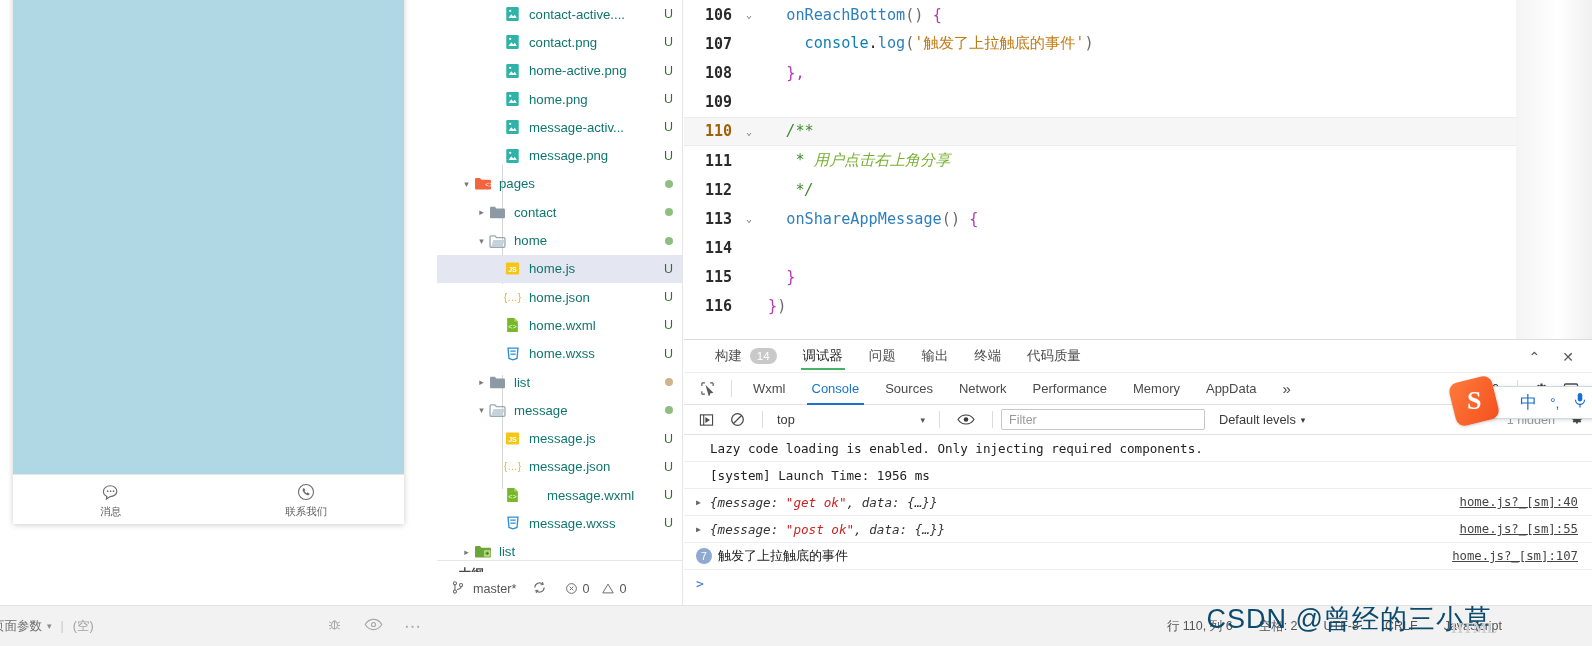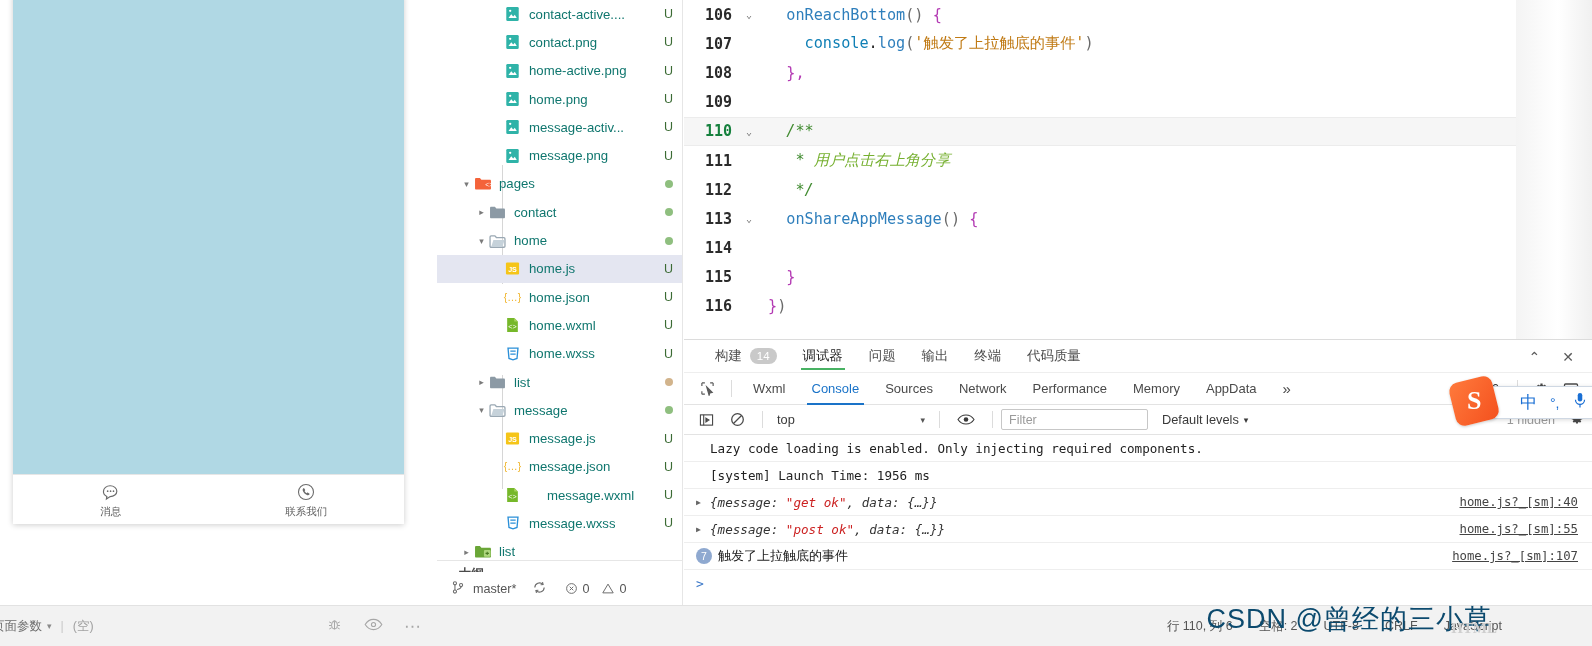--- a/index.html
+++ b/index.html
@@ -70,21 +70,21 @@
     display:flex; align-items:center; gap:8px; padding-left:14px;
     font-size:12.6px; color:#555; background:#fff;
   }
 
   
   .editor { position:absolute; left:684px; top:0; width:908px; height:339px; background:#fff; overflow:hidden;}
   .code-area { position:absolute; left:0; top:0; width:836px; height:339px; }
   .cline { display:flex; height:29.2px; align-items:center; font-family:"DejaVu Sans Mono", monospace; font-size:15.2px; }
   .cline.hl { background:#f6f6f6; border-top:1px solid #ececec; border-bottom:1px solid #ececec; }
   .gut { width:54px; flex:0 0 54px; text-align:right; padding-right:6px; color:#2b2b2b; font-weight:bold; font-size:15px;}
-  .gut.cur { color:#15803d; }
+  .gut.cur { color:#a16207; }
   .fold { width:22px; flex:0 0 22px; color:#6a6a6a; font-size:10px; text-align:center;}
   .ctext { padding-left:8px; white-space:pre; color:#2b2b2b; }
   .kw  { color:#0f7fb5; }
   .fn  { color:#2f7fbc; }
   .pun { color:#b33ab3; }
   .paren { color:#6a6a6a; }
   .str { color:#c07a14; }
   .cmt { color:#3f8a2e; font-style:italic; }
   .cmtcn { color:#76b030; font-style:italic; }
   .editor-vscroll { position:absolute; right:5px; top:0; width:12px; height:339px; }
@@ -106,21 +106,21 @@
   .ct-tab.active { color:#1a73c8; }
   .ct-tab.active:after { content:""; position:absolute; left:8px; right:8px; bottom:0; height:2px; background:#1a73c8;}
   .ct-vsep { width:1px; height:17px; background:#dcdcdc; margin:0 8px;}
   .ct-right { margin-left:auto; display:flex; align-items:center; gap:0px; padding-right:6px;}
   .ct-msg { display:flex; align-items:center; gap:6px; font-size:12.8px; color:#3a3a3a; padding:0 10px;}
 
   .cs-toolbar { display:flex; align-items:center; height:30px; border-bottom:1px solid #e3e3e3; padding-left:8px; gap:0;}
   .cs-ctx { display:flex; align-items:center; width:160px; height:22px; padding:0 6px; font-size:12.8px; color:#3a3a3a; }
   .cs-ctx .cv { margin-left:auto; font-size:9px; color:#555;}
   .cs-filter {
-    width:147px; height:21px; border:1px solid #c7c7c7; border-radius:2px;
+    width:204px; height:21px; border:1px solid #c7c7c7; border-radius:2px;
     font-size:12.5px; color:#9a9a9a; display:flex; align-items:center; padding:0 7px; background:#fff;
   }
   .cs-levels { font-size:12.8px; color:#3a3a3a; margin-left:14px; display:flex; align-items:center; gap:5px;}
   .cs-hidden { margin-left:auto; font-size:12.6px; color:#9b9b9b; display:flex; align-items:center; gap:14px; padding-right:8px;}
 
   .cs-rows { position:relative; }
   .crow {
     display:flex; align-items:center; height:27px; border-bottom:1px solid #eeeeee;
     font-family:"DejaVu Sans Mono", monospace; font-size:12.6px; color:#222; padding-left:12px;
   }

